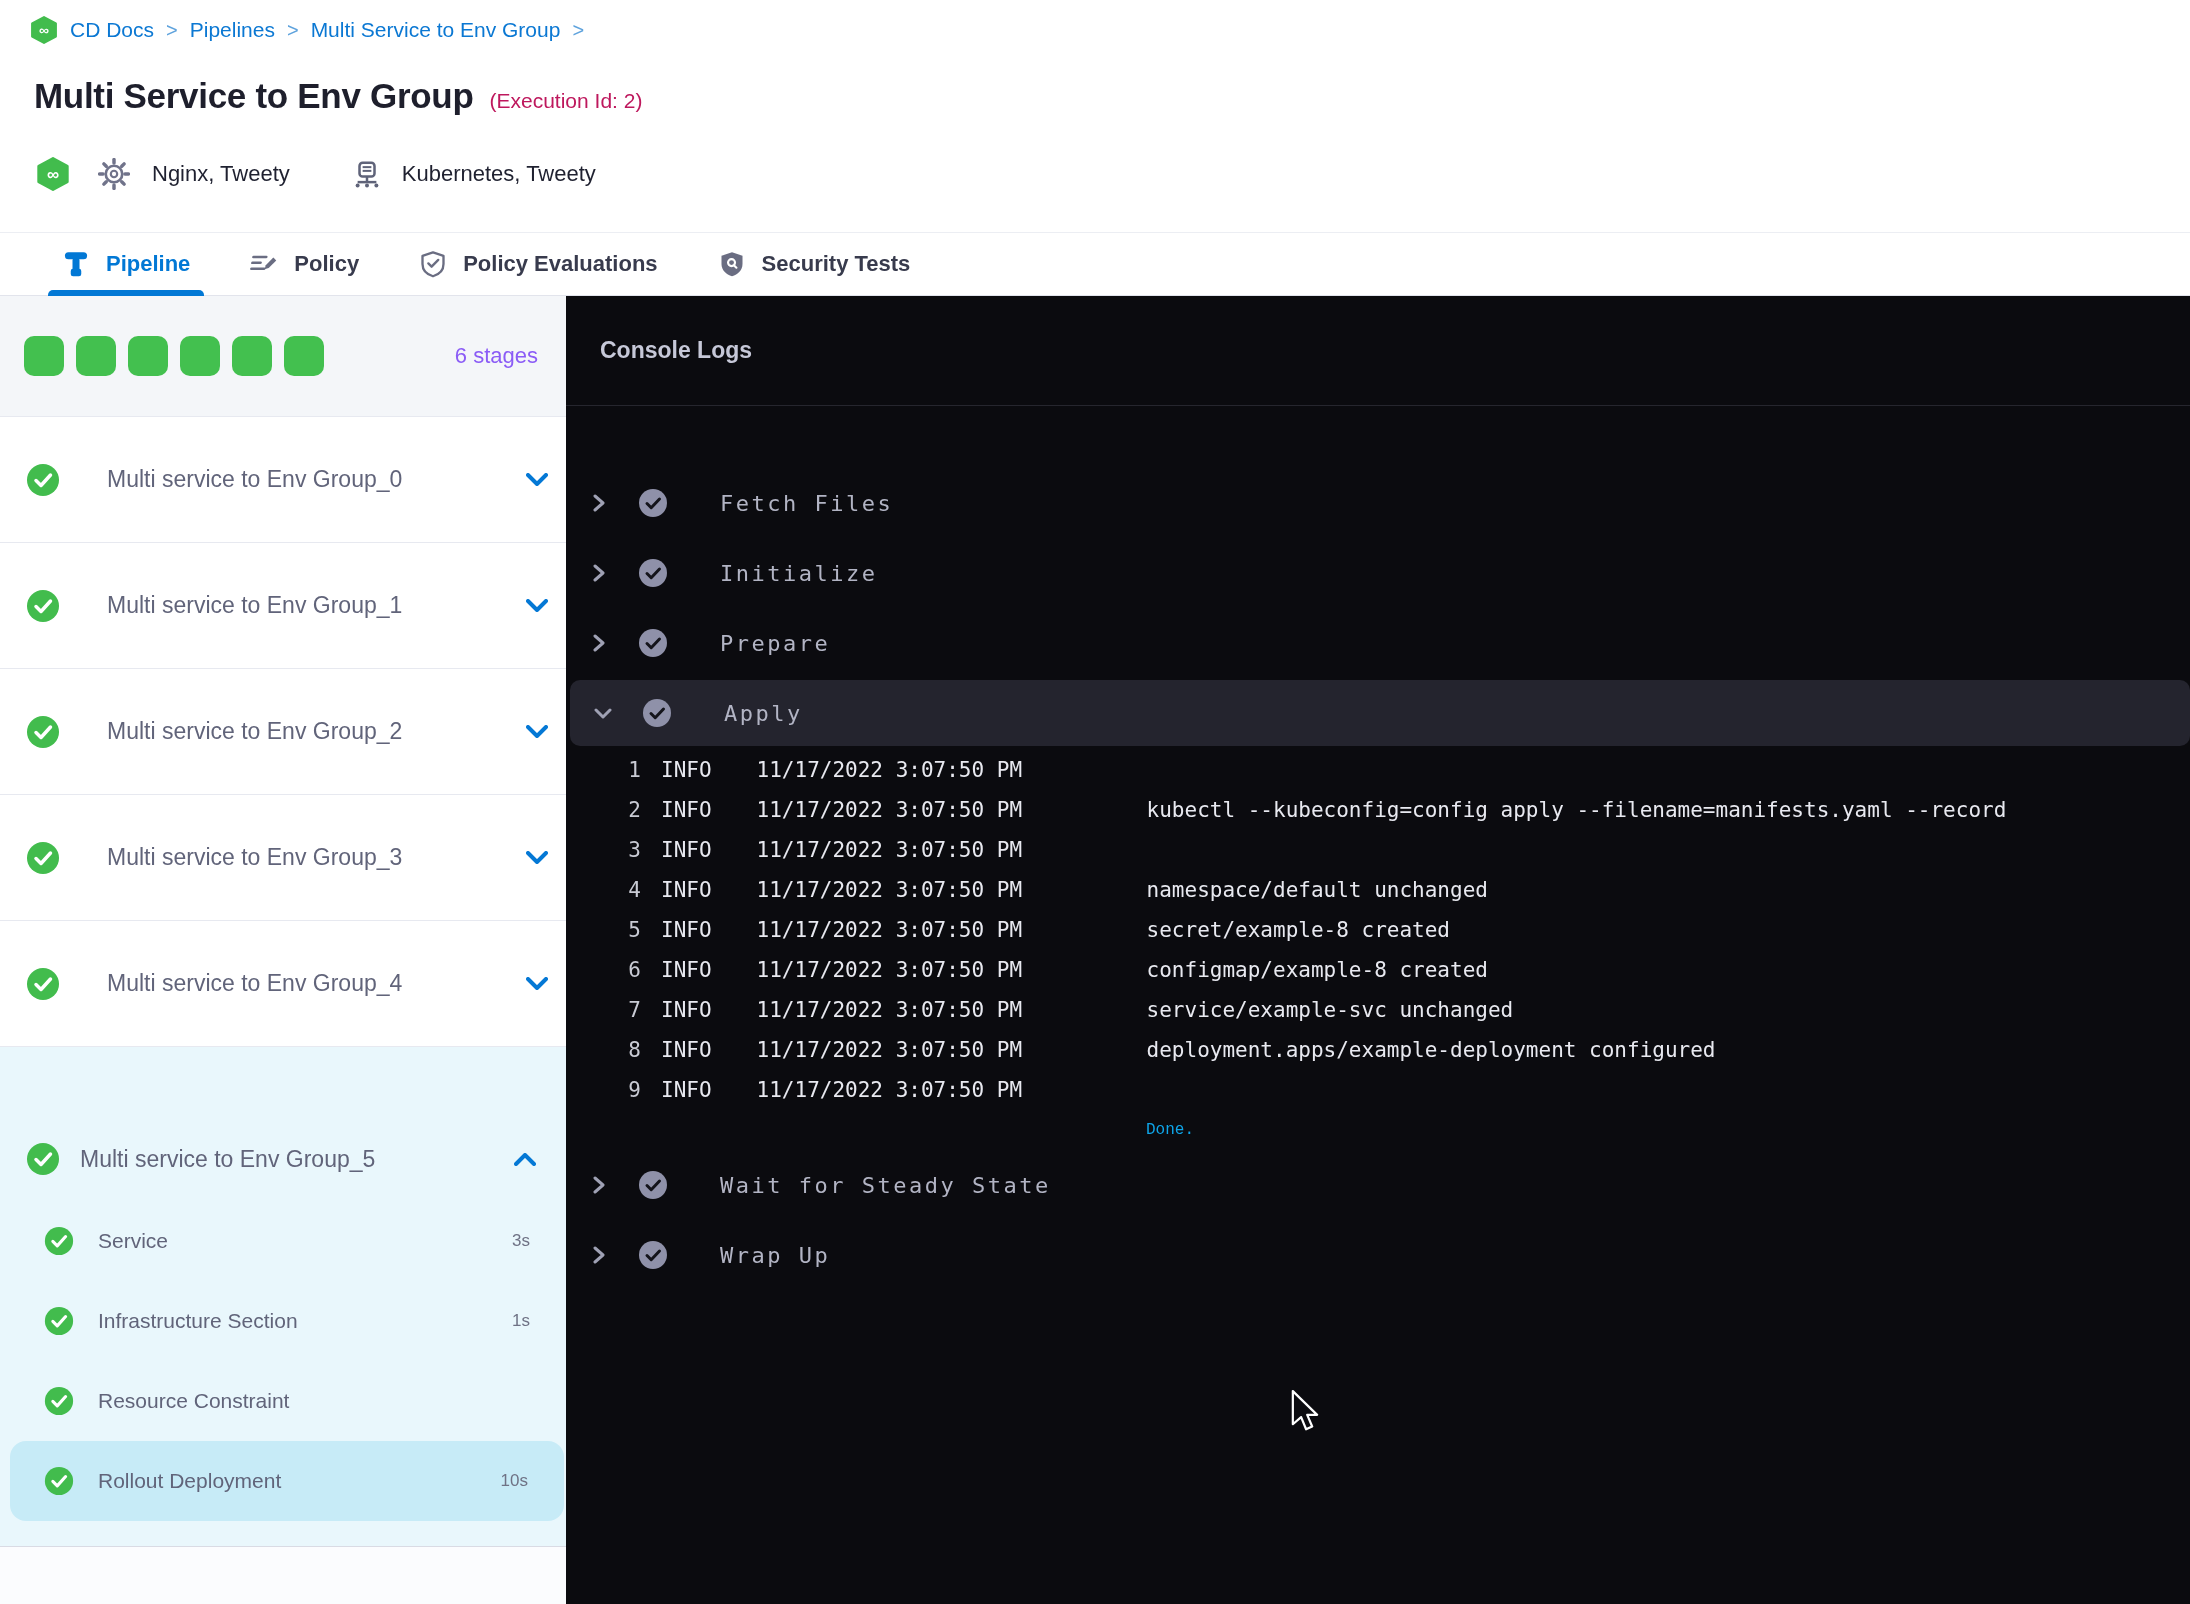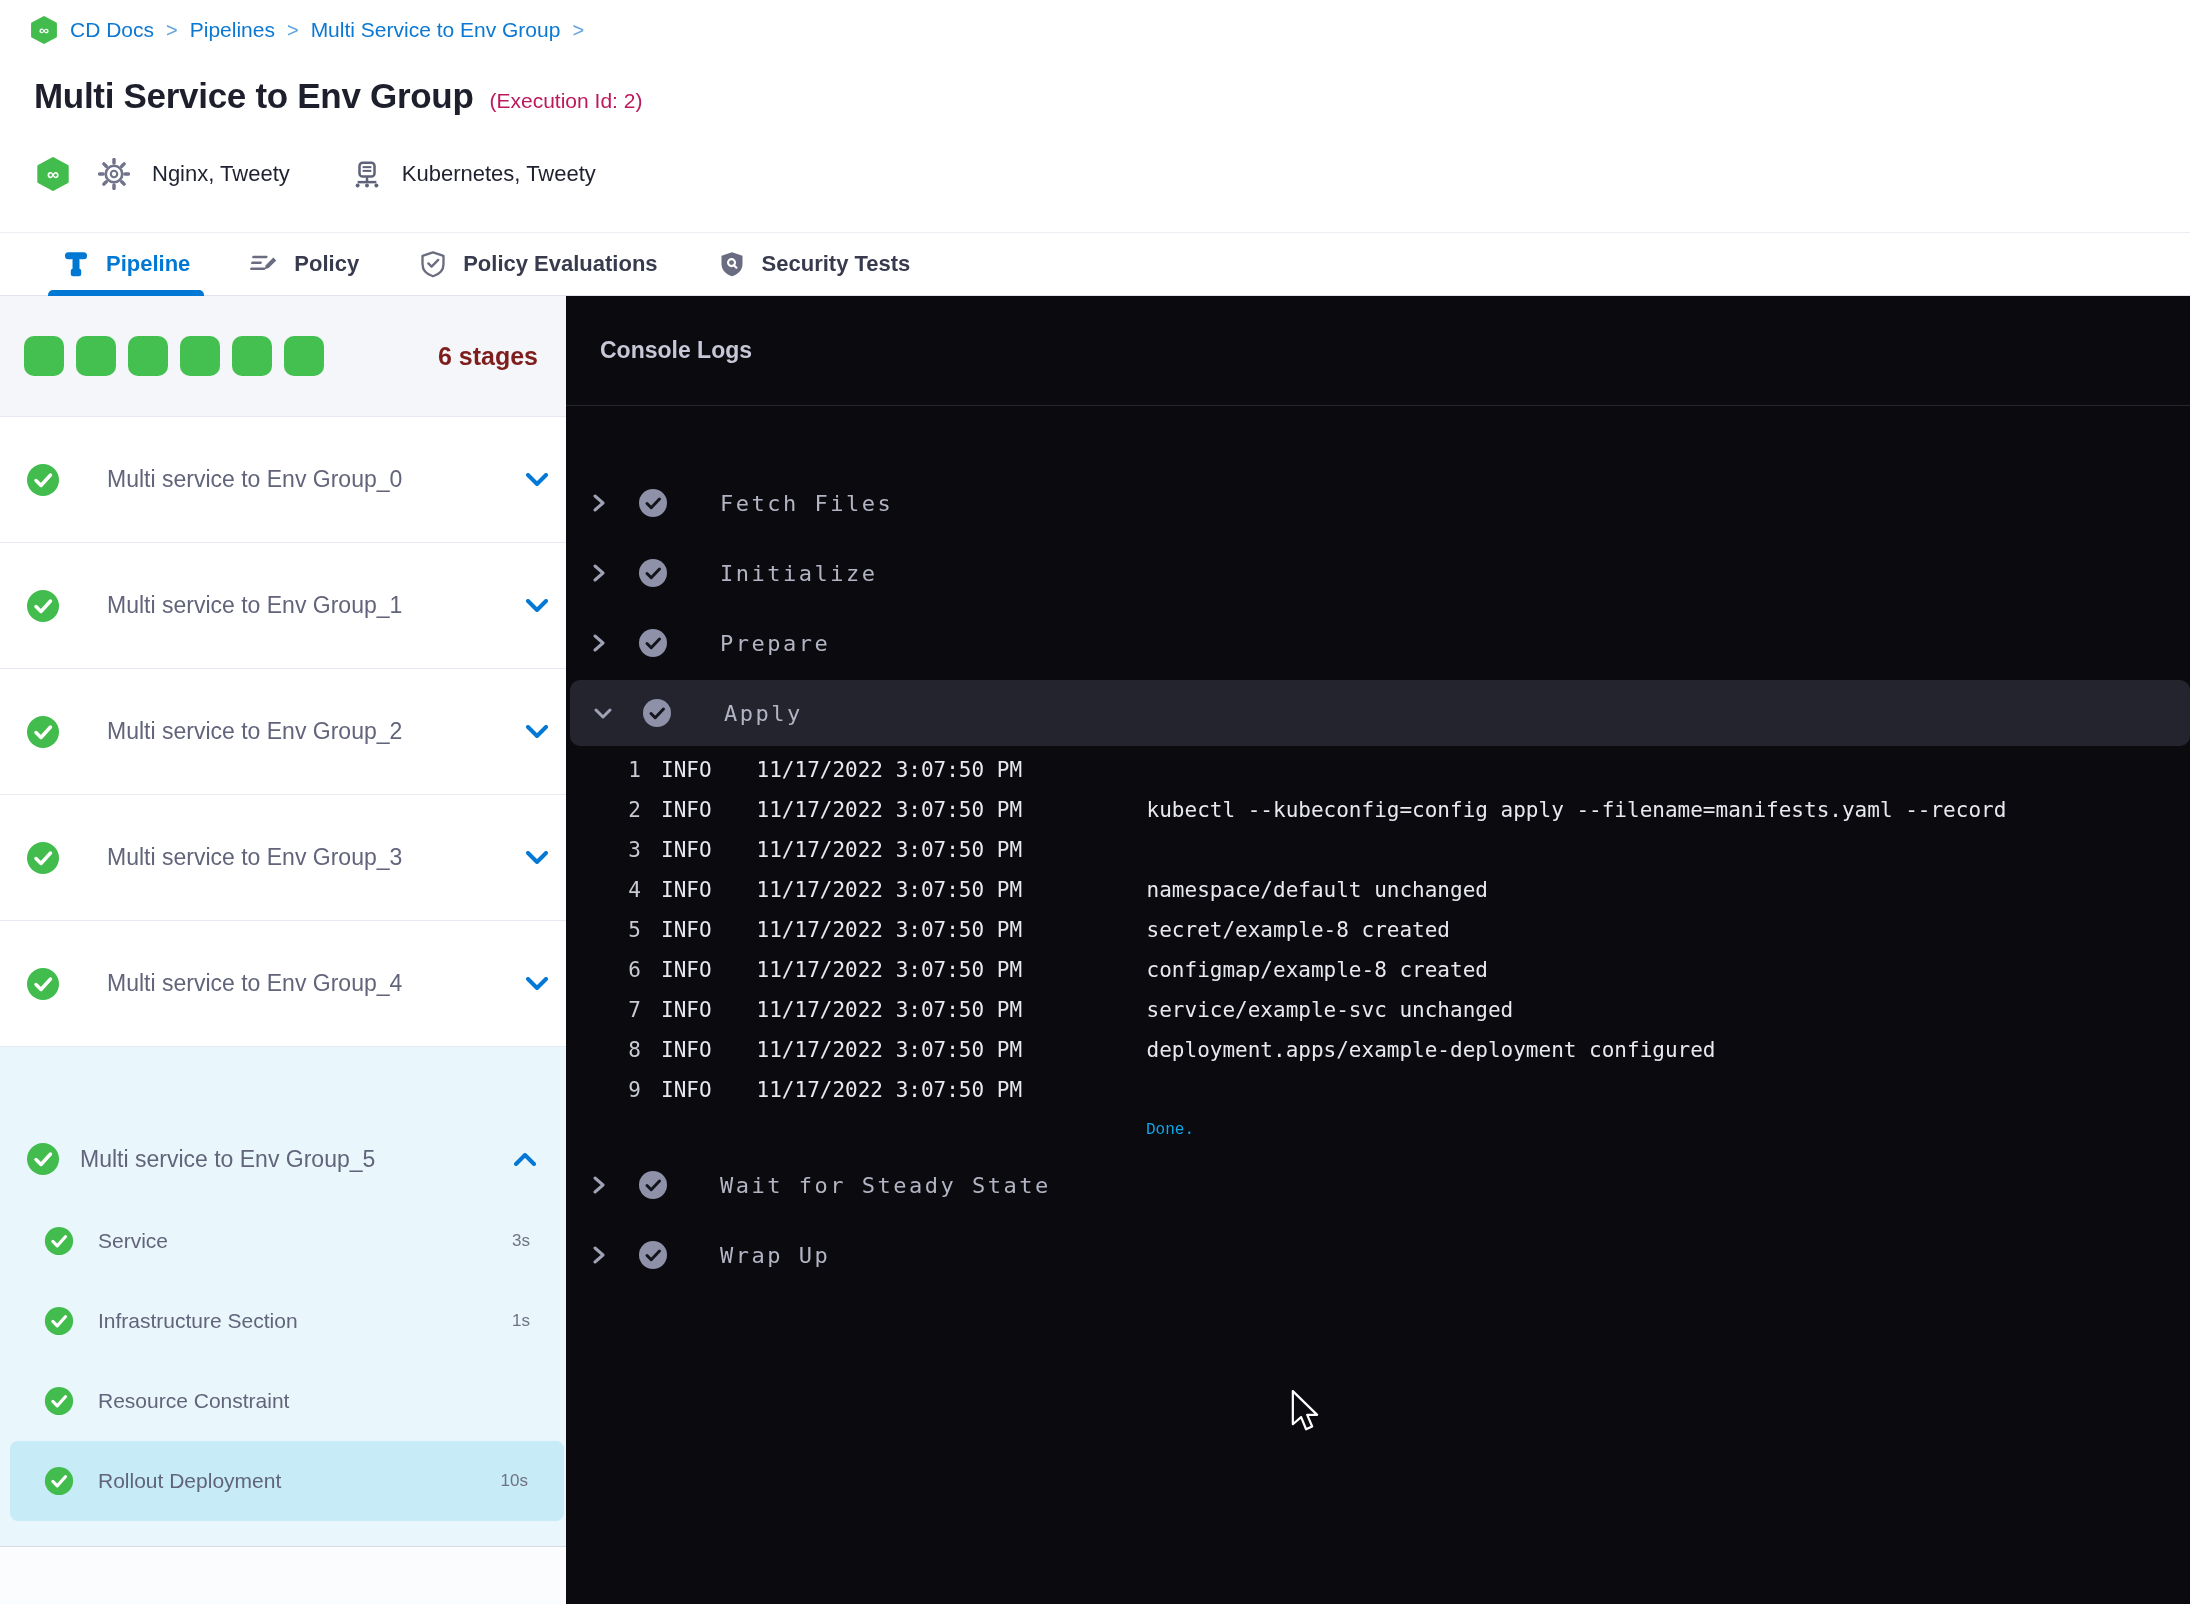--- a/index.html
+++ b/index.html
@@ -33,31 +33,31 @@
                        height:6px; border-radius:5px 5px 0 0; background:#0278d5; }
 
   
   .main { flex:1; display:flex; min-height:0; }
 
   
   .sidebar { width:566px; flex:0 0 auto; background:#ffffff; display:flex; flex-direction:column; }
   .stages-summary { height:120px; flex:0 0 auto; background:#f4f6f9; display:flex;
                     align-items:center; padding:0 28px 0 24px; }
   .sq { width:40px; height:40px; border-radius:10px; background:#43c04f; margin-right:12px; flex:0 0 auto; }
-  .stages-count { margin-left:auto; font-size:25px; color:#7f1d1d;font-weight:bold; }
+  .stages-count { margin-left:auto; font-size:22px; color:#8b5cf6; }
   .stage-row { height:126px; flex:0 0 auto; display:flex; align-items:center;
                padding:0 18px 0 26px; border-top:1px solid #e7e9f0; background:#ffffff; cursor:pointer;gap:27px; }
   .stage-label { margin-left:20px; font-size:23px; color:#61647a; }
   .stage-chev { margin-left:auto; display:flex; }
   .stage-group { flex:0 0 auto; background:#e9f7fc; border-top:1px solid #e7e9f0; padding:70px 0 25px 0; }
   .group-header { height:84px; display:flex; align-items:center; padding:0 30px 0 26px; cursor:pointer; }
   .substep { height:80px; display:flex; align-items:center; padding:0 36px 0 44px; cursor:pointer; }
   .substep-label { margin-left:24px; font-size:21px; color:#61647a; }
   .substep-dur { margin-left:auto; font-size:17px; color:#6f7285; }
-  .substep.selected { background:#c7ebf7; border-radius:8px; margin:0 2px 0 10px; padding-left:34px; }
+  .substep.selected { background:#c7ebf7; border-radius:16px; margin:0 2px 0 10px; padding-left:34px; }
   .sidebar-footer { flex:1; background:#fbfcfe; border-top:1px solid #d9dbe4; }
 
   
   .console { flex:1; background:#0b0b0f; position:relative; display:flex; flex-direction:column; min-width:0;gap:26px; }
   .console-header { height:110px; flex:0 0 auto; display:flex; align-items:center;
                     padding-left:34px; border-bottom:1px solid #26262e; }
   .console-title { font-size:23px; font-weight:bold; color:#c6c8d8; }
   .console-body { flex:1; padding-top:36px; position:relative; }
   .step-row { height:70px; display:flex; align-items:center; cursor:pointer; }
   .step-chev { margin-left:24px; width:18px; display:flex; justify-content:center; }

